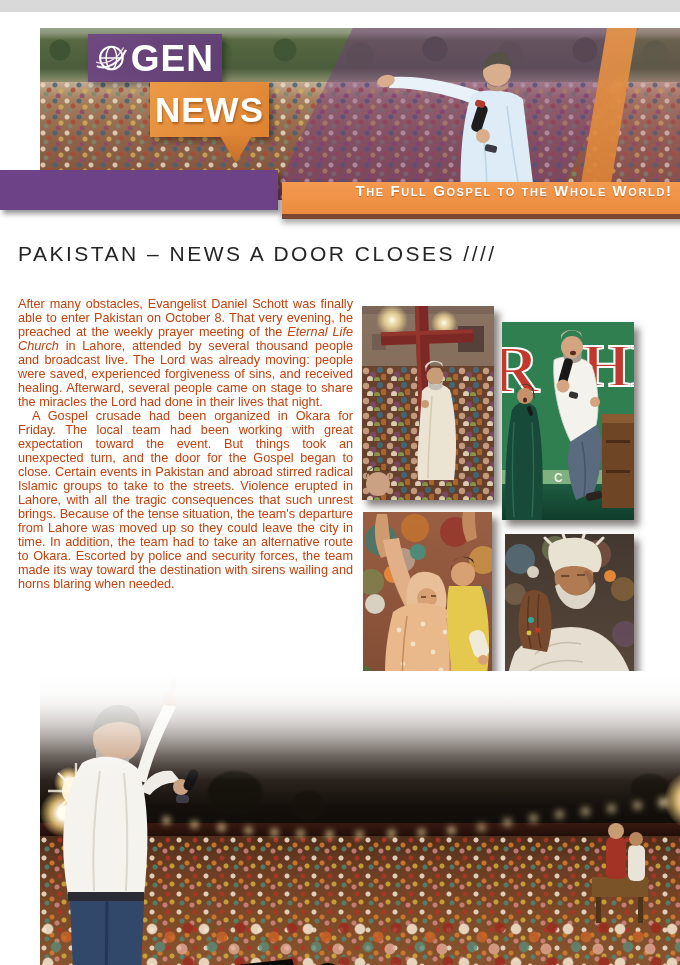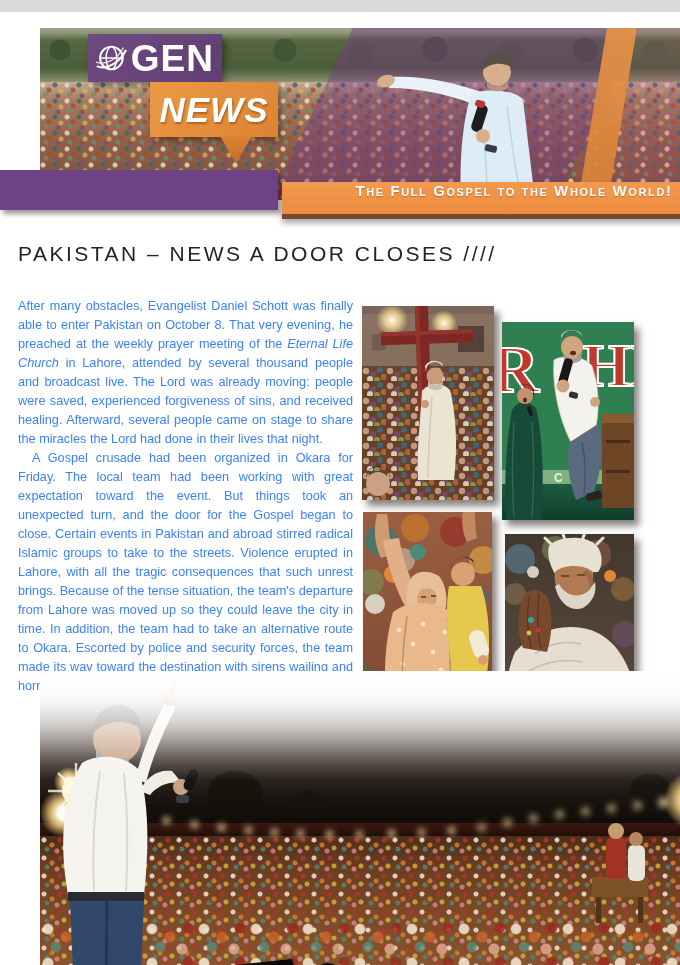--- a/index.html
+++ b/index.html
@@ -43,44 +43,44 @@
   .hp-stripe{position:absolute;left:568px;top:-6px;width:30px;height:190px;
     background:linear-gradient(180deg,#e6954a,#d97f33);opacity:.92;
     transform:skewX(-9.5deg);transform-origin:top left;}
   .hp-man{position:absolute;left:335px;top:20px;width:170px;height:152px;}
   
   .logo-gen{position:absolute;left:88px;top:22px;width:134px;height:48px;
     background:linear-gradient(135deg,rgba(112,72,132,.95),rgba(96,60,116,.95));
     box-shadow:3px 4px 6px rgba(0,0,0,.35);
     display:flex;align-items:center;gap:4px;padding:0 8px;}
   .logo-gen .gen-text{color:#fff;font-weight:bold;font-size:37px;letter-spacing:1px;line-height:1;}
-  .logo-news{position:absolute;left:150px;top:70px;width:128px;height:55px;
+  .logo-news{position:absolute;left:150px;top:70px;width:119px;height:55px;
     background:linear-gradient(135deg,#ec9a45,#dd8232);
     box-shadow:3px 4px 6px rgba(0,0,0,.35);
-    display:flex;align-items:center;justify-content:center;font-style:italic;}
+    display:flex;align-items:center;justify-content:center;}
   .logo-news .news-text{color:#fff;font-weight:bold;font-size:35px;letter-spacing:1px;line-height:1;
     text-shadow:1px 2px 2px rgba(120,60,10,.5);}
   .logo-pointer{position:absolute;left:220px;top:124px;width:32px;height:27px;
     background:linear-gradient(180deg,#dd8232,#c4702a);
     clip-path:polygon(0 0,100% 0,50% 100%);}
   
   .purple-bar{position:absolute;left:0;top:158px;width:278px;height:40px;
     background:#6e4287;box-shadow:3px 4px 5px rgba(0,0,0,.4);}
   .orange-banner{position:absolute;left:282px;top:170px;width:464px;height:37px;
     background:linear-gradient(180deg,#f29a50,#ec8c40);
     border-bottom:5px solid #7c4630;
     box-shadow:0 4px 6px rgba(0,0,0,.35);
     display:flex;align-items:flex-start;justify-content:center;}
   .orange-banner .banner-text{color:#fff;font-variant:small-caps;font-weight:bold;
     font-size:15px;letter-spacing:1.6px;text-shadow:0 1px 1px rgba(120,60,10,.45);white-space:nowrap;}
   
   .headline{position:absolute;left:18px;top:230px;margin:0;
     font-size:21px;font-weight:400;letter-spacing:2.5px;color:#242424;white-space:nowrap;}
   .bodytext{position:absolute;left:18px;top:285px;width:335px;
-    font-size:12.7px;line-height:19px;color:#3b82f6;text-align:justify;hyphens:auto;}
+    font-size:12.7px;line-height:14px;color:#c2410c;text-align:justify;hyphens:auto;}
   .bodytext p{margin:0;}
   .bodytext p + p{text-indent:14px;}
   .bodytext em{font-style:italic;}
   
   .photo{position:absolute;box-shadow:5px 6px 7px rgba(40,30,25,.55);margin:0;padding:0;overflow:hidden;}
   .photo svg{display:block;width:100%;height:100%;}
   .ph-cross{left:362px;top:294px;width:132px;height:194px;}
   .ph-stage{left:502px;top:310px;width:132px;height:198px;}
   .ph-women{left:363px;top:500px;width:129px;height:190px;}
   .ph-elder{left:505px;top:522px;width:129px;height:195px;}

